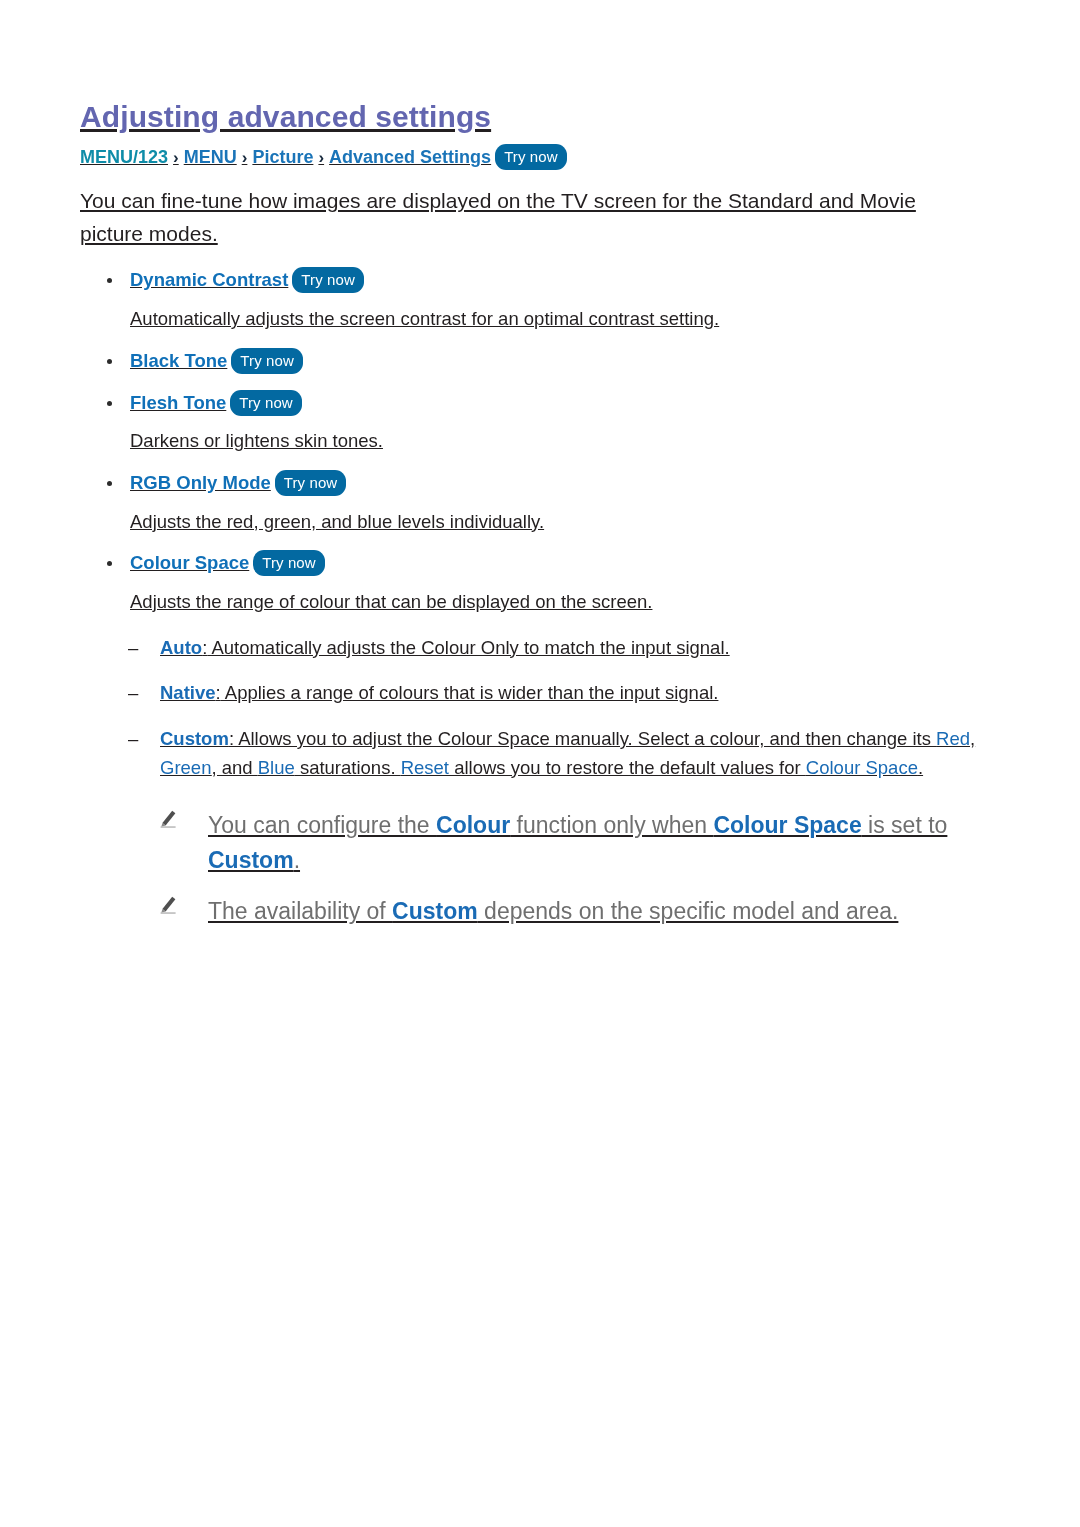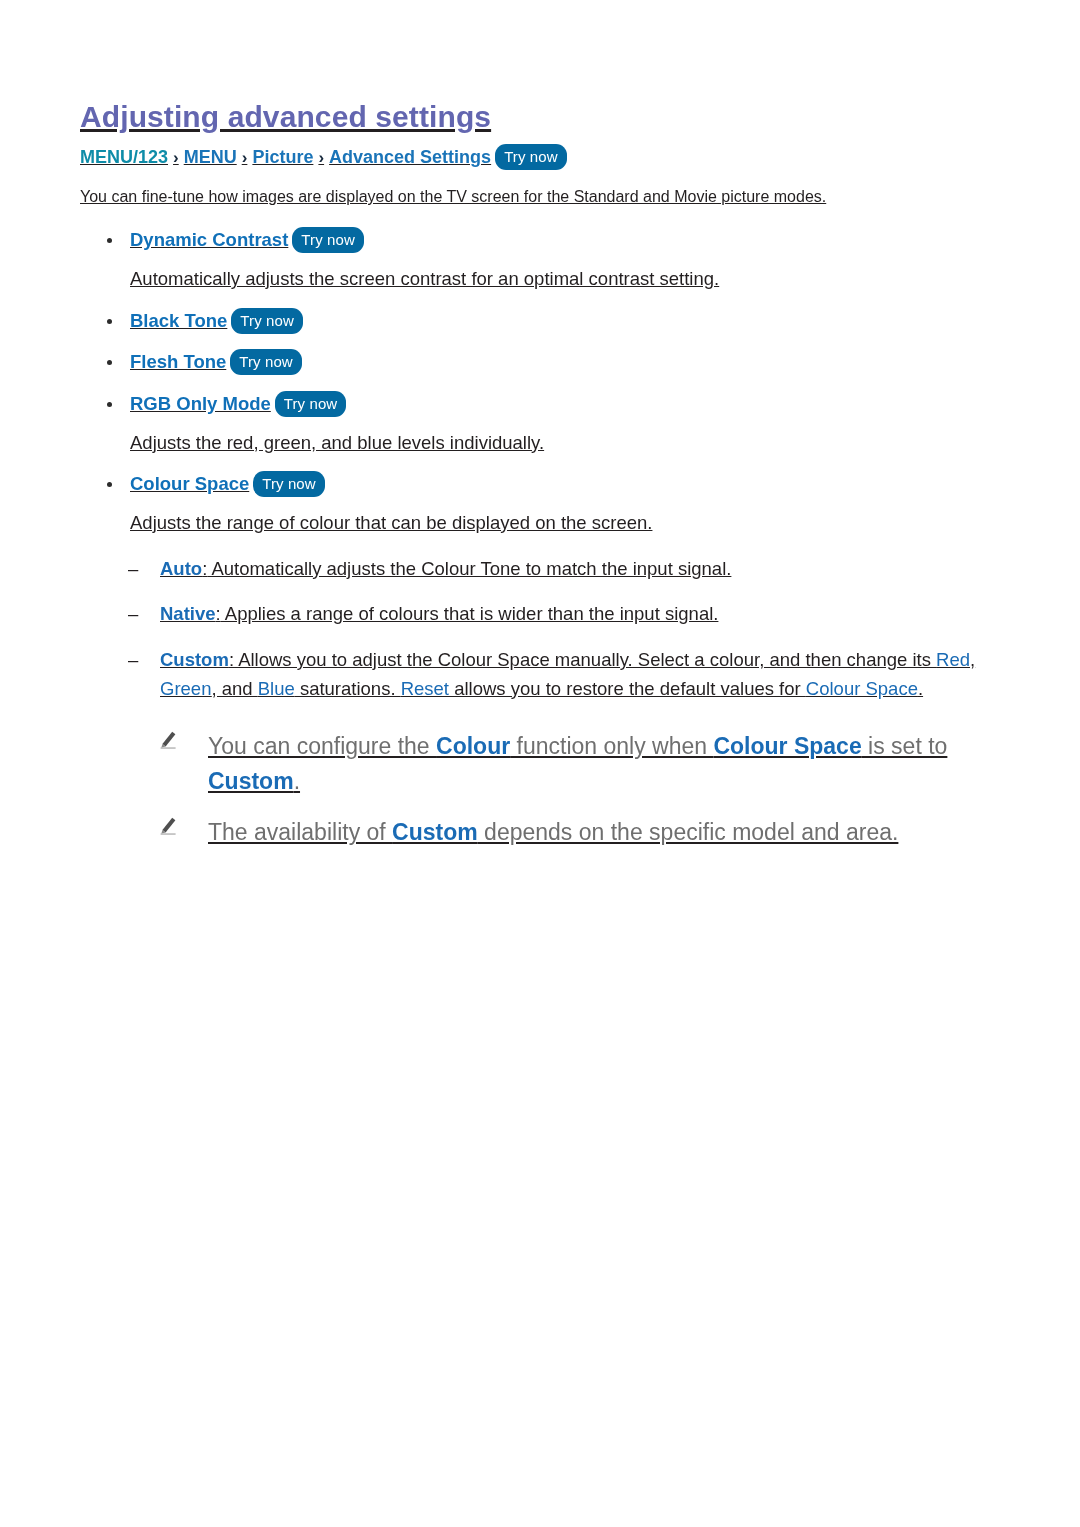--- a/index.html
+++ b/index.html
@@ -60,21 +60,21 @@
     line-height: 1;
     padding: 5px 9px 6px 9px;
     border-radius: 11px;
     vertical-align: 1px;
     margin-left: 4px;
     letter-spacing: 0.1px;
   }
 
   
   .intro {
-    font-size: 16px;
+    font-size: 21px;
     line-height: 1.55;
     color: #231f20;
     margin: 0 0 16px 0;
     max-width: 895px;
   }
 
   
   .bullet-item {
     margin: 0 0 3px 0;
   }
@@ -170,38 +170,39 @@
   <div class="bullet-item">
     <div class="bullet-row">
       <span class="bullet-dot"></span><span>Black Tone</span><span class="trynow">Try now</span>
     </div>
   </div>
 
   <div class="bullet-item">
     <div class="bullet-row">
       <span class="bullet-dot"></span><span>Flesh Tone</span><span class="trynow">Try now</span>
     </div>
+    <p class="bullet-desc">Darkens or lightens skin tones.</p>
   </div>
 
   <div class="bullet-item">
     <div class="bullet-row">
       <span class="bullet-dot"></span><span>RGB Only Mode</span><span class="trynow">Try now</span>
     </div>
     <p class="bullet-desc">Adjusts the red, green, and blue levels individually.</p>
   </div>
 
   <div class="bullet-item">
     <div class="bullet-row">
       <span class="bullet-dot"></span><span>Colour Space</span><span class="trynow">Try now</span>
     </div>
     <p class="bullet-desc">Adjusts the range of colour that can be displayed on the screen.</p>
   </div>
 
   <p class="dash-item">
-    <span class="dash-mark">–</span><span class="hl">Auto</span><span>:</span><span> Automatically adjusts the Colour Tone to match the input signal.</span>
+    <span class="dash-mark">–</span><span class="hl">Auto</span><span>:</span><span> Automatically adjusts the Colour Only to match the input signal.</span>
   </p>
 
   <p class="dash-item">
     <span class="dash-mark">–</span><span class="hl">Native</span><span>:</span><span> Applies a range of colours that is wider than the input signal.</span>
   </p>
 
   <p class="dash-item">
     <span class="dash-mark">–</span><span class="hl">Custom</span><span>:</span><span> Allows you to adjust the Colour Space manually. Select a colour, and then change its </span><span class="hl-plain">Red</span><span>, </span><span class="hl-plain">Green</span><span>, and </span><span class="hl-plain">Blue</span><span> saturations. </span><span class="hl-plain">Reset</span><span> allows you to restore the default values for </span><span class="hl-plain">Colour Space</span><span>.</span>
   </p>
 

